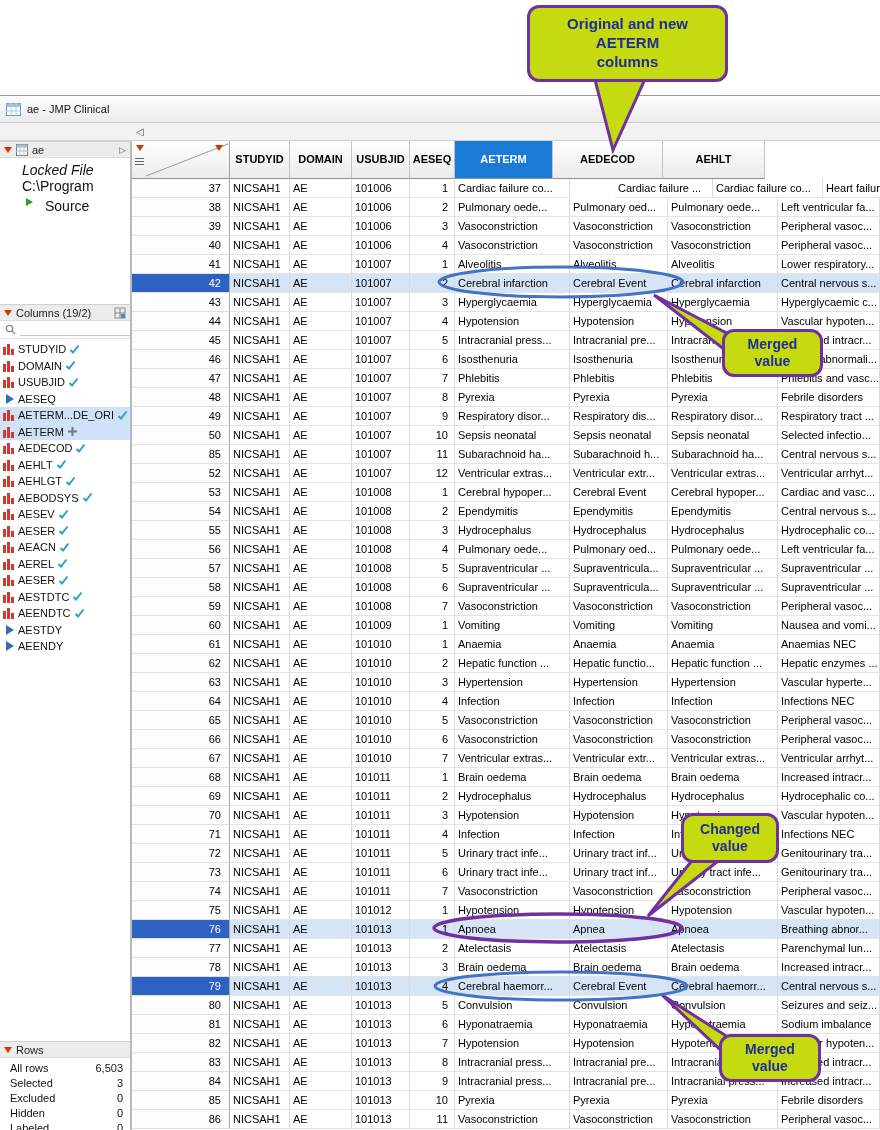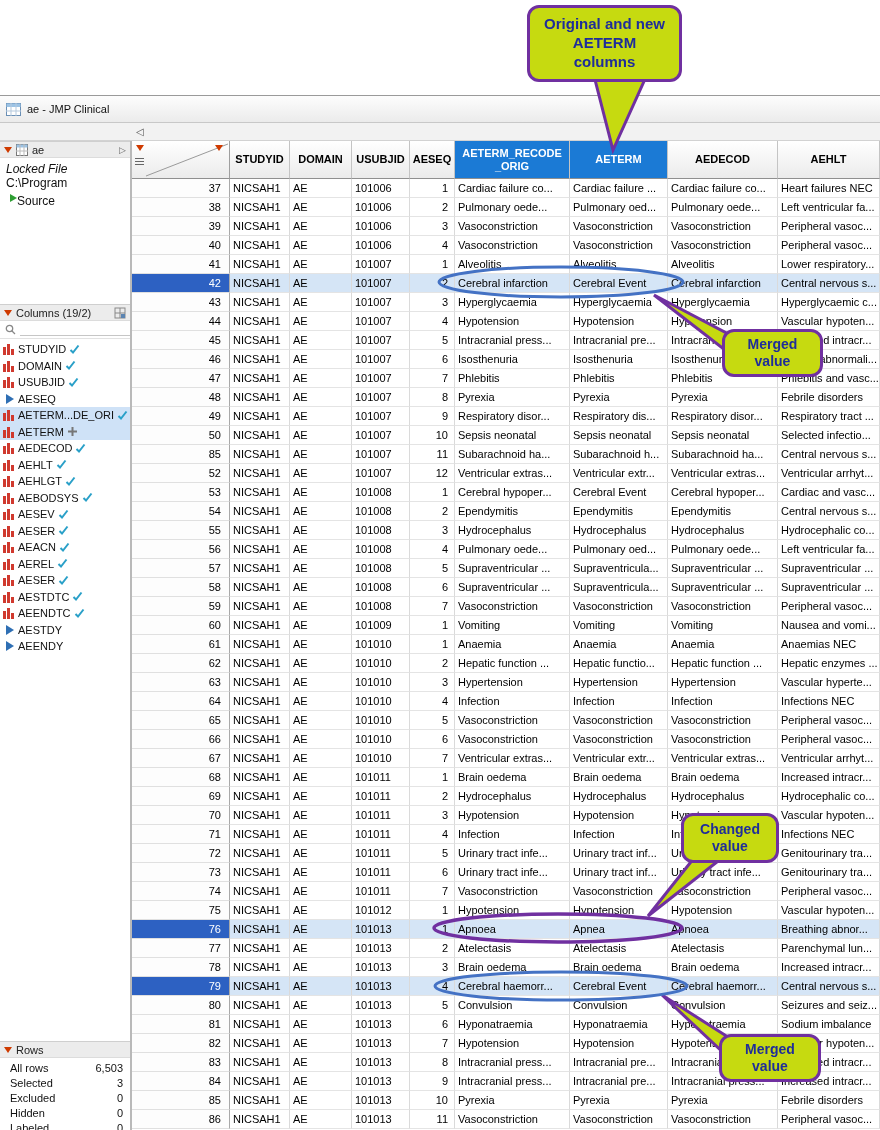--- a/index.html
+++ b/index.html
@@ -25,23 +25,23 @@
   .panel { display:flex; flex-direction:column; overflow:hidden; }
   .panel-header { height:17px; flex:none; background:#ececec;
                   border-top:1px solid #cfcfcf; border-bottom:1px solid #dcdcdc;
                   display:flex; align-items:center; gap:4px; padding:0 4px;
                   font-size:11px; color:#222; }
   .panel-title { font-size:11px; color:#222; white-space:nowrap; overflow:hidden; }
   .spacer { flex:1; }
   .red-tri { width:0; height:0; border-left:4px solid transparent;
              border-right:4px solid transparent; border-top:6px solid #cf3a00; flex:none; }
   .right-open { font-size:9px; color:#666; }
-  .panel-body { padding:4px 6px; font-size:12px; color:#111; }
+  .panel-body { padding:4px 22px; font-size:14px; color:#111; }
   .locked-label { font-style:italic; }
-  .source-line { margin-top:4px; display:flex; gap:0; padding-left:4px; }
+  .source-line { margin-top:4px; display:flex; gap:12px; padding-left:4px; }
   .green-tri { width:0; height:0; border-top:4px solid transparent;
                border-bottom:4px solid transparent; border-left:7px solid #2e9e33; }
 
   .search-row { height:18px; display:flex; align-items:center; gap:4px;
                 padding:0 5px; border-bottom:1px solid #e2e2e2; }
   .search-input { flex:1; border:none; border-bottom:1px solid #c6c6c6;
                   font-size:10px; height:13px; outline:none; background:transparent; }
 
   .col-list { flex:1; overflow:hidden; padding-top:2px; }
   .col-item { height:16.5px; display:flex; align-items:center; gap:3px;
@@ -489,44 +489,40 @@
             </div>
             <div class="th" style="width: 62px;">
               <div>DOMAIN</div>
             </div>
             <div class="th" style="width: 58px;">
               <div>USUBJID</div>
             </div>
             <div class="th" style="width: 45px;">
               <div>AESEQ</div>
             </div>
-            <div class="th hl" style="width: 115px;">
-              <div>AETERM_RECODE</div>
-              <div>_ORIG</div>
-            </div>
             <div class="th hl" style="width: 98px;">
               <div>AETERM</div>
             </div>
             <div class="th" style="width: 110px;">
               <div>AEDECOD</div>
             </div>
             <div class="th" style="width: 102px;">
               <div>AEHLT</div>
             </div>
           </div>
       </div>
       <div class="tbody">
           <div class="trow">
             <div class="cell c-rownum">37</div>
             <div class="cell" style="width: 60px;">NICSAH1</div>
             <div class="cell" style="width: 62px;">AE</div>
             <div class="cell" style="width: 58px;">101006</div>
             <div class="cell num" style="width: 45px;">1</div>
             <div class="cell" style="width: 115px;">Cardiac failure co...</div>
-            <div class="cell" style="width: 98px;">Cardiac failure ...</div>
+            <div class="cell" style="width: 98px; margin-left: 45px;">Cardiac failure ...</div>
             <div class="cell" style="width: 110px;">Cardiac failure co...</div>
             <div class="cell" style="width: 102px;">Heart failures NEC</div>
           </div>
           <div class="trow">
             <div class="cell c-rownum">38</div>
             <div class="cell" style="width: 60px;">NICSAH1</div>
             <div class="cell" style="width: 62px;">AE</div>
             <div class="cell" style="width: 58px;">101006</div>
             <div class="cell num" style="width: 45px;">2</div>
             <div class="cell" style="width: 115px;">Pulmonary oede...</div>
@@ -1070,21 +1066,21 @@
 <svg class="overlay" width="880" height="1130">
   <polygon class="ann-fill" points="592,68 650,68 613,150"></polygon>
   <polygon class="ann-fill" points="654,295 734,337 734,357"></polygon>
   <polygon class="ann-fill" points="694,858 722,858 648,916"></polygon>
   <polygon class="ann-fill" points="662,995 728,1037 728,1057"></polygon>
   <ellipse class="ell-blue" cx="561" cy="282" rx="122" ry="15"></ellipse>
   <ellipse class="ell-purple" cx="558" cy="928" rx="124" ry="14"></ellipse>
   <ellipse class="ell-blue" cx="561" cy="986" rx="126" ry="14"></ellipse>
 </svg>
 
-<div class="callout big" style="left:527px;top:5px;width:155px;height:77px">Original and new
+<div class="callout big" style="left:527px;top:5px;width:201px;height:77px">Original and new
 AETERM
 columns</div>
 <div class="callout" style="left:722px;top:329px;width:101px;height:48px">Merged
 value</div>
 <div class="callout" style="left:681px;top:813px;width:98px;height:50px">Changed
 value</div>
 <div class="callout" style="left:719px;top:1034px;width:102px;height:48px">Merged
 value</div>
 
 </body></html>

